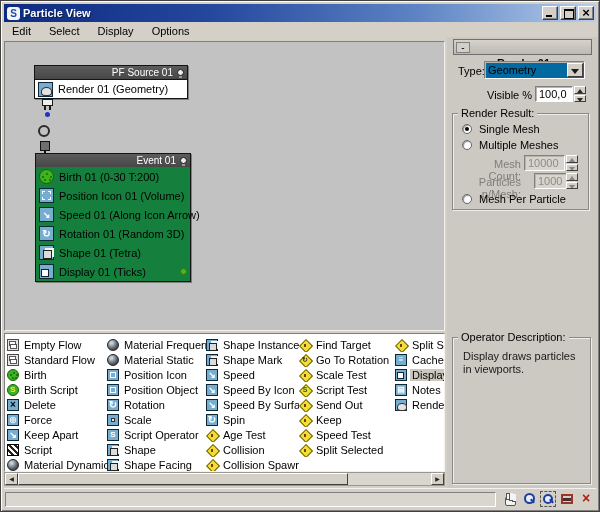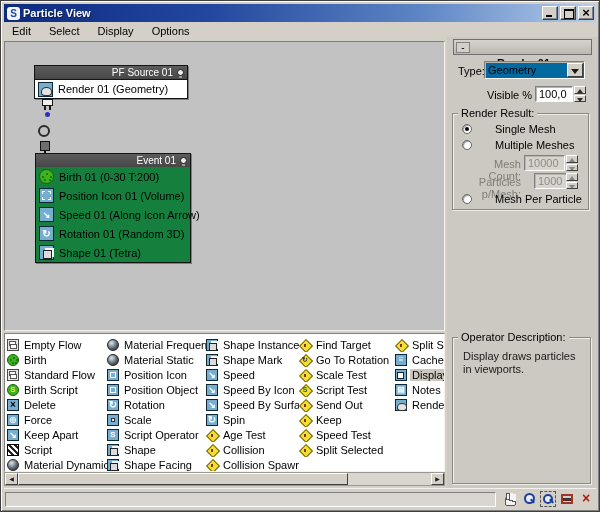--- a/index.html
+++ b/index.html
@@ -204,21 +204,21 @@
     border:1px solid; border-color:#fff #404040 #404040 #fff; position:relative; flex:none; }
   .drop-btn::after { content:""; position:absolute; left:3px; top:5px;
     border-left:4px solid transparent; border-right:4px solid transparent;
     border-top:5px solid #1a1a1a; }
 
   .groupbox { position:absolute; border:1px solid #8b8983;
     box-shadow:1px 1px 0 #efede8, inset 1px 1px 0 #efede8; }
   .group-legend { position:absolute; top:-7px; left:5px; background:#ccc9c2;
     padding:0 3px; font-size:11px; }
 
-  .radio { position:absolute; display:flex; align-items:center; gap:23px; font-size:11px; }
+  .radio { position:absolute; display:flex; align-items:center; gap:7px; font-size:11px; }
   .radio .rb { width:10px; height:10px; border-radius:50%; background:#fff;
     border:1px solid #666; box-shadow:inset 1px 1px 1px #9a9a9a; position:relative; flex:none; }
   .radio.on .rb::after { content:""; position:absolute; left:2px; top:2px; width:4px; height:4px;
     border-radius:50%; background:#000; }
 
   .desc-text { position:absolute; left:10px; top:12px; right:6px; font-size:11px;
     color:#1a1a1a; line-height:13px; }
 </style>
 </head>
 <body>
@@ -284,37 +284,42 @@
           <div class="node-row">
             <span class="nicon i-rotation blue-bg">
               <span class="g">↻</span>
             </span>
             <span>Rotation 01 (Random 3D)</span>
           </div>
           <div class="node-row">
             <span class="nicon i-shape blue-bg"></span>
             <span>Shape 01 (Tetra)</span>
           </div>
+          <div class="node-row">
+            <span class="nicon i-display blue-bg"></span>
+            <span>Display 01 (Ticks)</span>
+            <span class="row-dot" style="background: rgb(77, 179, 33);"></span>
+          </div>
         </div>
     </div>
   </div>
 
   <div class="depot">
       <div class="depot-col">
         <div class="depot-item">
           <span class="dicon i-flow"></span>
           <span class="lbl">Empty Flow</span>
         </div>
         <div class="depot-item">
+          <span class="dicon i-flow"></span>
+          <span class="lbl">Standard Flow</span>
+        </div>
+        <div class="depot-item">
           <span class="dicon i-birth"></span>
           <span class="lbl">Birth</span>
-        </div>
-        <div class="depot-item">
-          <span class="dicon i-flow"></span>
-          <span class="lbl">Standard Flow</span>
         </div>
         <div class="depot-item">
           <span class="dicon i-birth-s">
             <span class="g">S</span>
           </span>
           <span class="lbl">Birth Script</span>
         </div>
         <div class="depot-item">
           <span class="dicon i-delete blue-bg">
             <span class="g">×</span>

